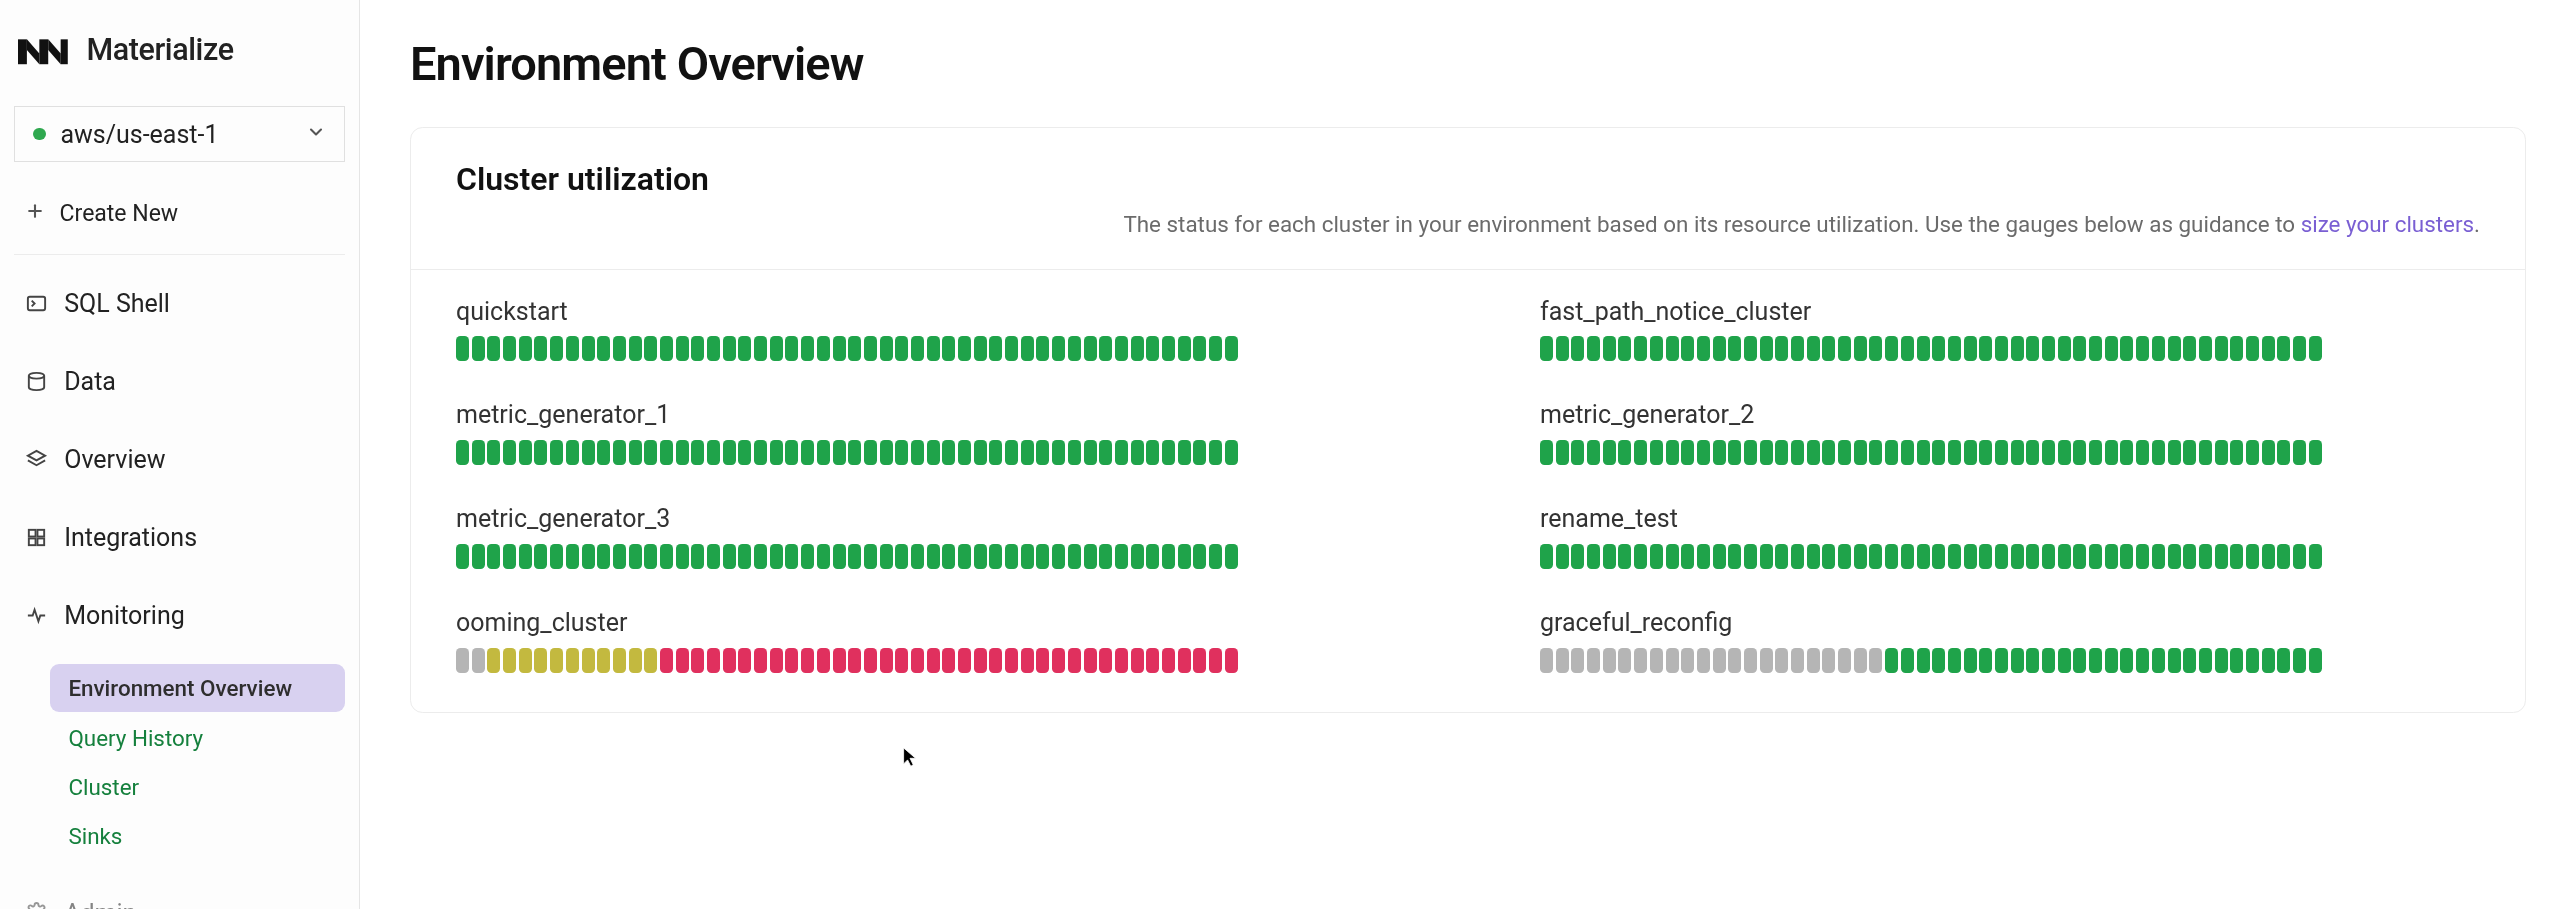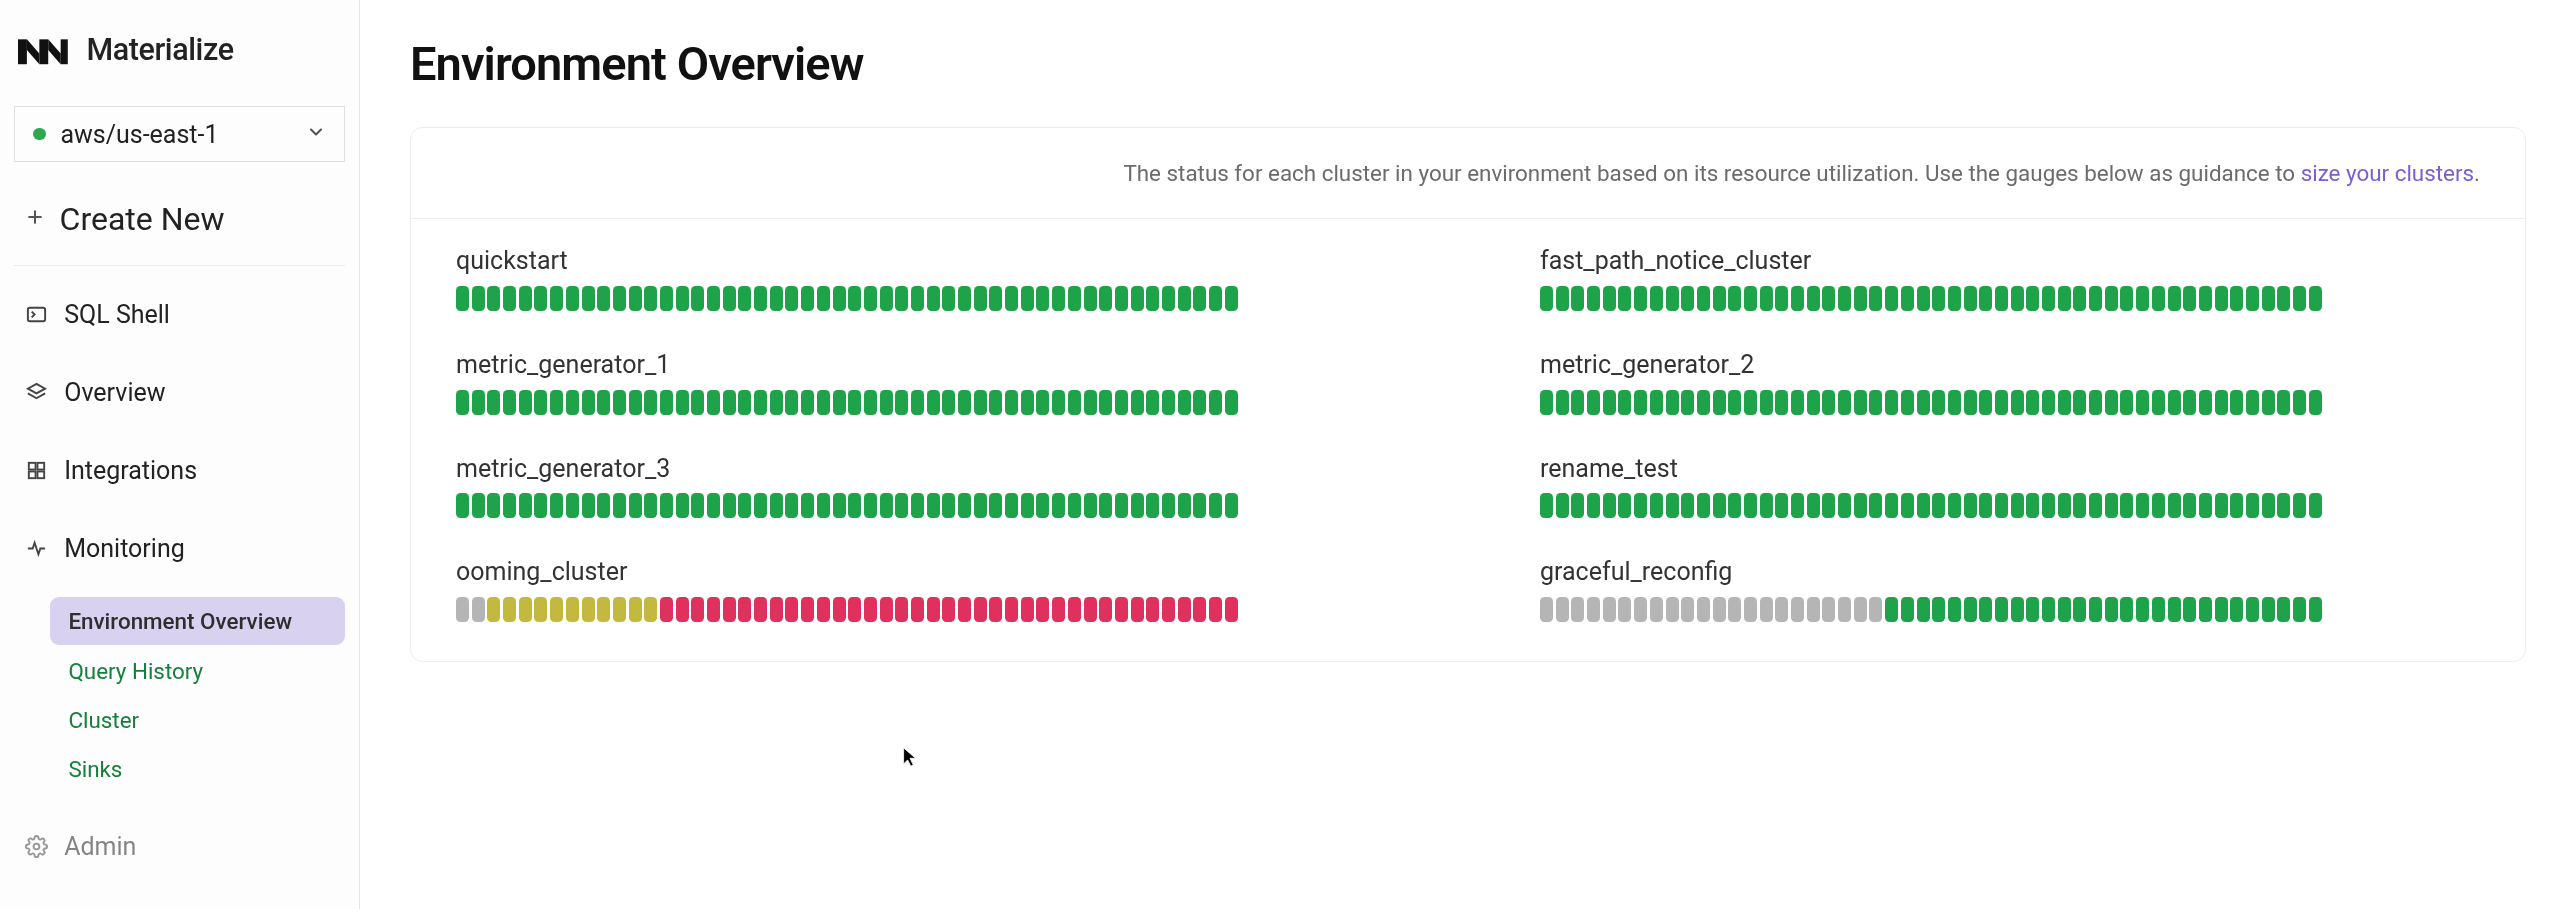--- a/index.html
+++ b/index.html
@@ -45,21 +45,21 @@
 .region-name { font-size: 25px; color: #222; }
 .chevron { width: 20px; height: 20px; }
 .create-new {
   display: flex; align-items: center; gap: 14.4px;
   padding: 16px 10.8px 27px 10.8px;
   border-bottom: 1.8px solid #ececec;
   margin-bottom: 18px;
   cursor: pointer;
 }
 .plus-icon { width: 20px; height: 20px; color: #555; }
-.create-label { font-size: 32px; color: #222; }
+.create-label { font-size: 23px; color: #222; }
 .nav { display: flex; flex-direction: column; gap: 17px; }
 .nav-item {
   display: flex; align-items: center; gap: 16px;
   padding: 16px 10.8px;
   border-radius: 7.2px;
   cursor: pointer;
 }
 .nav-item .icon { width: 23px; height: 23px; color: #444; flex-shrink: 0; }
 .nav-label { font-size: 25px; color: #222; }
 .subnav { display: flex; flex-direction: column; gap: 1.8px; padding-left: 36px; margin-top: 1.8px; }
@@ -161,20 +161,29 @@
           <svg viewBox="0 0 24 24" fill="none" stroke="#444" stroke-width="2">
               <rect x="3" y="5" width="18" height="14" rx="2"></rect>
               <polyline points="7 9 10 12 7 15"></polyline>
             </svg>
         </span>
         <span class="nav-label">SQL Shell</span>
       </div>
       <div class="nav-item">
         <span class="icon">
           <svg viewBox="0 0 24 24" fill="none" stroke="#444" stroke-width="2">
+              <ellipse cx="12" cy="6" rx="8" ry="3"></ellipse>
+              <path d="M4 6v12c0 1.7 3.6 3 8 3s8-1.3 8-3V6"></path>
+            </svg>
+        </span>
+        <span class="nav-label">Data</span>
+      </div>
+      <div class="nav-item">
+        <span class="icon">
+          <svg viewBox="0 0 24 24" fill="none" stroke="#444" stroke-width="2">
               <polygon points="12 3 21 8 12 13 3 8 12 3"></polygon>
               <polyline points="3 13 12 18 21 13"></polyline>
             </svg>
         </span>
         <span class="nav-label">Overview</span>
       </div>
       <div class="nav-item">
         <span class="icon">
           <svg viewBox="0 0 24 24" fill="none" stroke="#444" stroke-width="2">
               <rect x="4" y="4" width="7" height="7"></rect>
@@ -208,20 +217,21 @@
         </span>
         <span class="nav-label">Admin</span>
       </div>
     </nav>
   </aside>
 
   <main class="main">
     <h1 class="page-title">Environment Overview</h1>
 
     <section class="card">
+      <h2 class="card-title">Cluster utilization</h2>
       <p class="card-desc">
         <span>The status for each cluster in your environment based on its resource utilization. Use the gauges below as guidance to </span><a class="link" href="#">size your clusters</a><span>.</span>
       </p>
       <div class="divider"></div>
       <div class="clusters-grid" id="clusters-grid">
           <div class="cluster">
             <div class="cluster-name">quickstart</div>
             <div class="gauge">
               <div class="seg green"></div>
               <div class="seg green"></div>

